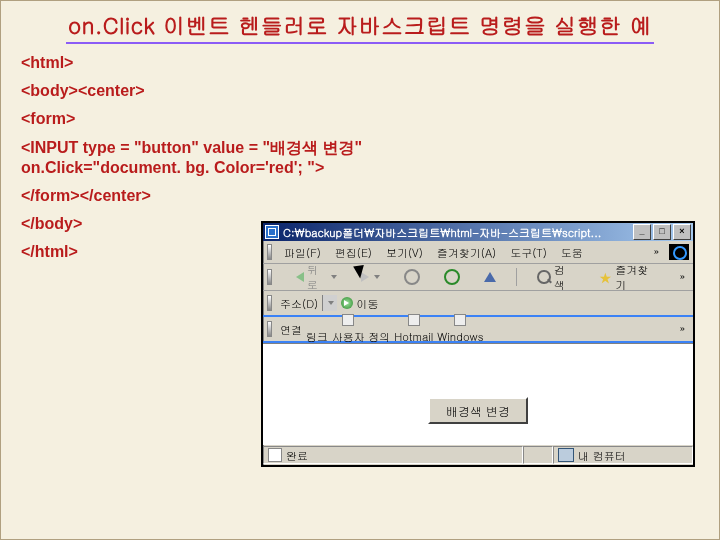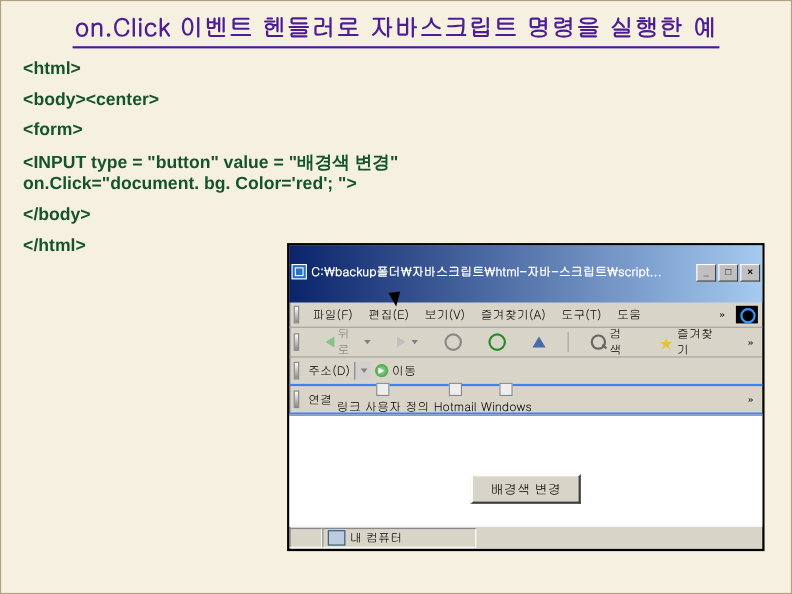--- a/index.html
+++ b/index.html
@@ -19,52 +19,53 @@
     position: relative;
   }
   .title-wrap {
     text-align: center;
     padding-top: 8px;
   }
   .title {
     display: inline-block;
     font-size: 22px;
     font-weight: bold;
-    color: #4c1d95;
-    border-bottom: 2px solid #4c1d95;
+    color: #b91c1c;
+    border-bottom: 2px solid #8b5cf6;
     padding: 0 2px 2px 2px;
     letter-spacing: 0.5px;
   }
   .code-block {
     margin: 10px 20px 0 20px;
     font-family: Arial, sans-serif;
     font-size: 16px;
     font-weight: bold;
-    color: #14532d;
+    color: #b91c1c;
   }
   .code-block > div {
     margin: 10px 0;
   }
   .ie-window {
     position: absolute;
     left: 260px;
     top: 220px;
     width: 430px;
     background: #d8d4c8;
     border: 2px solid #000;
     box-shadow: 1px 1px 0 #808080 inset;
     font-family: Gulim, Arial, sans-serif;
     font-size: 11px;
   }
   .titlebar {
     background: linear-gradient(to right, #0a246a, #a6caf0);
     color: #fff;
     height: 18px;
     display: flex;
-    padding: 17px 2px;
+    align-items: center;
+    padding: 0 2px;
     font-size: 11px;
   }
   .titleicon {
     width: 14px; height: 14px;
     background: #2a6fc9;
     margin-right: 4px;
     border: 1px solid #fff;
     box-sizing: border-box;
     position: relative;
   }
@@ -236,20 +237,21 @@
   </div>
 
   <div class="code-block">
     <div>&lt;html&gt;</div>
     <div>&lt;body&gt;&lt;center&gt;</div>
     <div>&lt;form&gt;</div>
     <div>
       <span>&lt;INPUT type = "button" value = "배경색 변경"</span><br>
       <span>on.Click="document. bg. Color='red'; "&gt;</span>
     </div>
+    <div>&lt;/form&gt;&lt;/center&gt;</div>
     <div>&lt;/body&gt;</div>
     <div>&lt;/html&gt;</div>
   </div>
 
   <div class="ie-window">
     <div class="titlebar">
       <span class="titleicon"></span>
       <span class="titletext">C:\backup폴더\자바스크립트\html-자바-스크립트\script...</span>
       <span class="titlebtn">_</span>
       <span class="titlebtn">□</span>
@@ -328,20 +330,24 @@
           <span>Windows</span>
         </span>
       <span class="chev">»</span>
     </div>
 
     <div class="content-area">
       <button class="win-button">배경색 변경</button>
     </div>
 
     <div class="statusbar">
+      <div class="status-pane status-left">
+        <span class="doc-ico"></span>
+        <span>완료</span>
+      </div>
       <div class="status-pane" style="width:20px"></div>
       <div class="status-pane" style="width:130px">
         <span class="pc-ico"></span>
         <span>내 컴퓨터</span>
       </div>
     </div>
   </div>
 
   <div class="cursor"></div>
 

